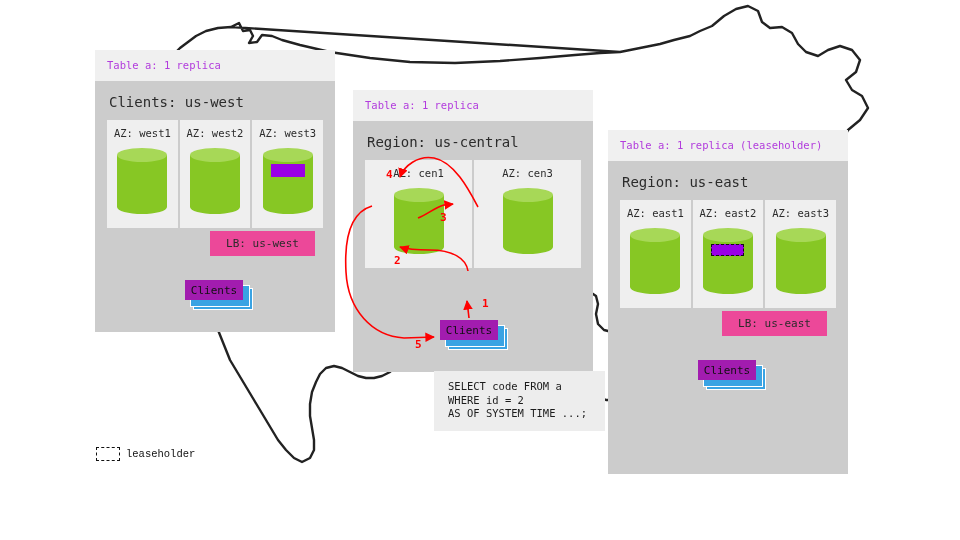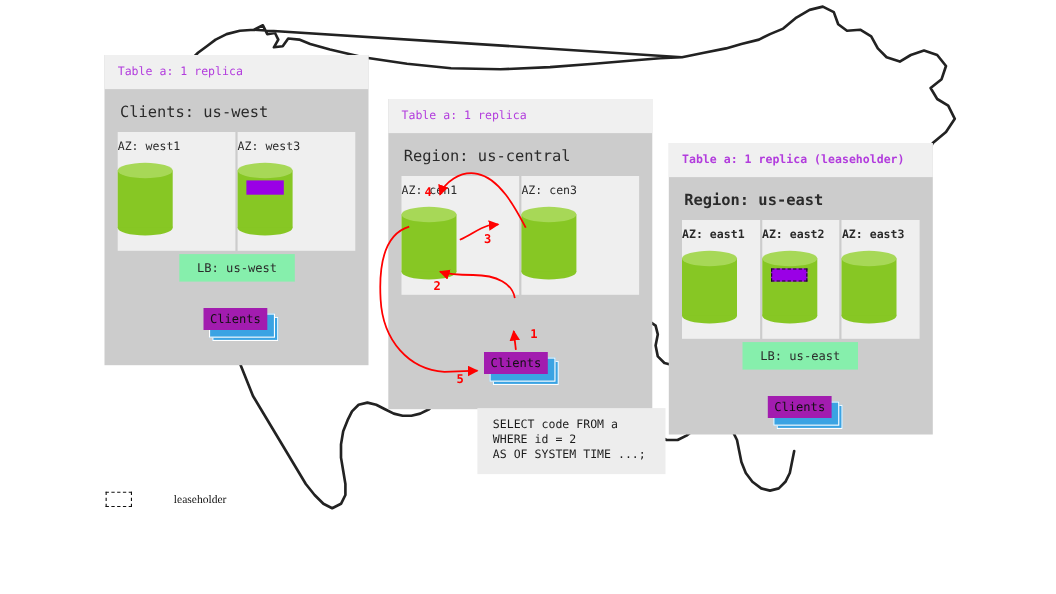--- a/index.html
+++ b/index.html
@@ -54,21 +54,21 @@
   .az-row {
     display: flex;
     margin: 0 12px;
     gap: 2px;
   }
   .az-card {
     background: #efefef;
     flex: 1 1 0;
     display: flex;
     flex-direction: column;
-    align-items: flex-start;
+    align-items: center;
     padding: 7px 0 14px 0;
   }
   .az-label {
     font-size: 10.5px;
     color: #2b2b2b;
     white-space: nowrap;
     margin-bottom: 9px;
   }
 
   
@@ -98,28 +98,29 @@
     background: #9a00e6;
     z-index: 4;
   }
   .cyl .replica.lease {
     border: 1.6px dashed #111111;
   }
 
   
   .lb-box {
     position: absolute;
-    background: #86efac;
+    background: #ec4899;
     color: #2b2b2b;
     font-size: 11px;
     display: flex;
     align-items: center;
     justify-content: center;
     z-index: 8;
     white-space: nowrap;
+    margin-left: 47px;
   }
 
   
   .clients {
     position: absolute;
     z-index: 8;
   }
   .clients .sheet {
     position: absolute;
     background: #3aa3e3;
@@ -177,24 +178,23 @@
     align-items: center;
     gap: 6px;
   }
   #legend .swatch {
     width: 22px;
     height: 12px;
     border: 1.6px dashed #111111;
     background: transparent;
   }
   #legend .legend-text {
-    font-family: Liberation Serif, serif;
+    font-family: Liberation Mono, monospace;
     font-size: 10.5px;
     color: #111111;
-    margin-left: 32px;
   }
 </style>
 </head>
 <body>
 
 <div id="stage">
 
   <svg id="usmap" viewBox="0 0 960 540">
     <path fill="none" stroke="#222222" stroke-width="2.4" stroke-linejoin="round" stroke-linecap="round" d="M 231,27 L 239,23 L 243,31 L 250,30 L 253,36 L 249,43 L 257,42 L 262,35
          L 272,36 L 282,40 L 300,45 L 330,52 L 370,58 L 410,62 L 455,63
@@ -246,20 +246,28 @@
 
       <div class="az-card">
         <div class="az-label">AZ: west1</div>
         <div class="cyl" style="width:50px;height:66px;">
           <div class="bottom" style="width:50px;height:14px;top:52px;"></div>
           <div class="body" style="width:50px;height:52px;top:7px;"></div>
           <div class="top" style="width:50px;height:14px;"></div>
         </div>
       </div>
 
+      <div class="az-card">
+        <div class="az-label">AZ: west2</div>
+        <div class="cyl" style="width:50px;height:66px;">
+          <div class="bottom" style="width:50px;height:14px;top:52px;"></div>
+          <div class="body" style="width:50px;height:52px;top:7px;"></div>
+          <div class="top" style="width:50px;height:14px;"></div>
+        </div>
+      </div>
 
       <div class="az-card">
         <div class="az-label">AZ: west3</div>
         <div class="cyl" style="width:50px;height:66px;">
           <div class="bottom" style="width:50px;height:14px;top:52px;"></div>
           <div class="body" style="width:50px;height:52px;top:7px;"></div>
           <div class="top" style="width:50px;height:14px;"></div>
           <div class="replica" style="left:8px; top:16px; width:34px; height:13px;"></div>
         </div>
       </div>
@@ -308,21 +316,21 @@
     <div class="sheet" style="left:5px; top:5px; width:58px; height:20px;"></div>
     <div class="front" style="width:58px; height:20px;">
       <span>Clients</span>
     </div>
   </div>
 
   <div class="sql-note" style="left:434px; top:371px; width:145px;">SELECT code FROM a
 WHERE id = 2
 AS OF SYSTEM TIME ...;</div>
 
-  <div class="region-panel" style="left:608px; top:130px; width:240px; height:265px;font-weight:bold;">
+  <div class="region-panel" style="left:608px; top:130px; width:240px; height:344px;">
     <div class="panel-banner">Table a: 1 replica (leaseholder)</div>
     <div class="region-title">Region: us-east</div>
     <div class="az-row">
 
       <div class="az-card">
         <div class="az-label">AZ: east1</div>
         <div class="cyl" style="width:50px;height:66px;">
           <div class="bottom" style="width:50px;height:14px;top:52px;"></div>
           <div class="body" style="width:50px;height:52px;top:7px;"></div>
           <div class="top" style="width:50px;height:14px;"></div>

